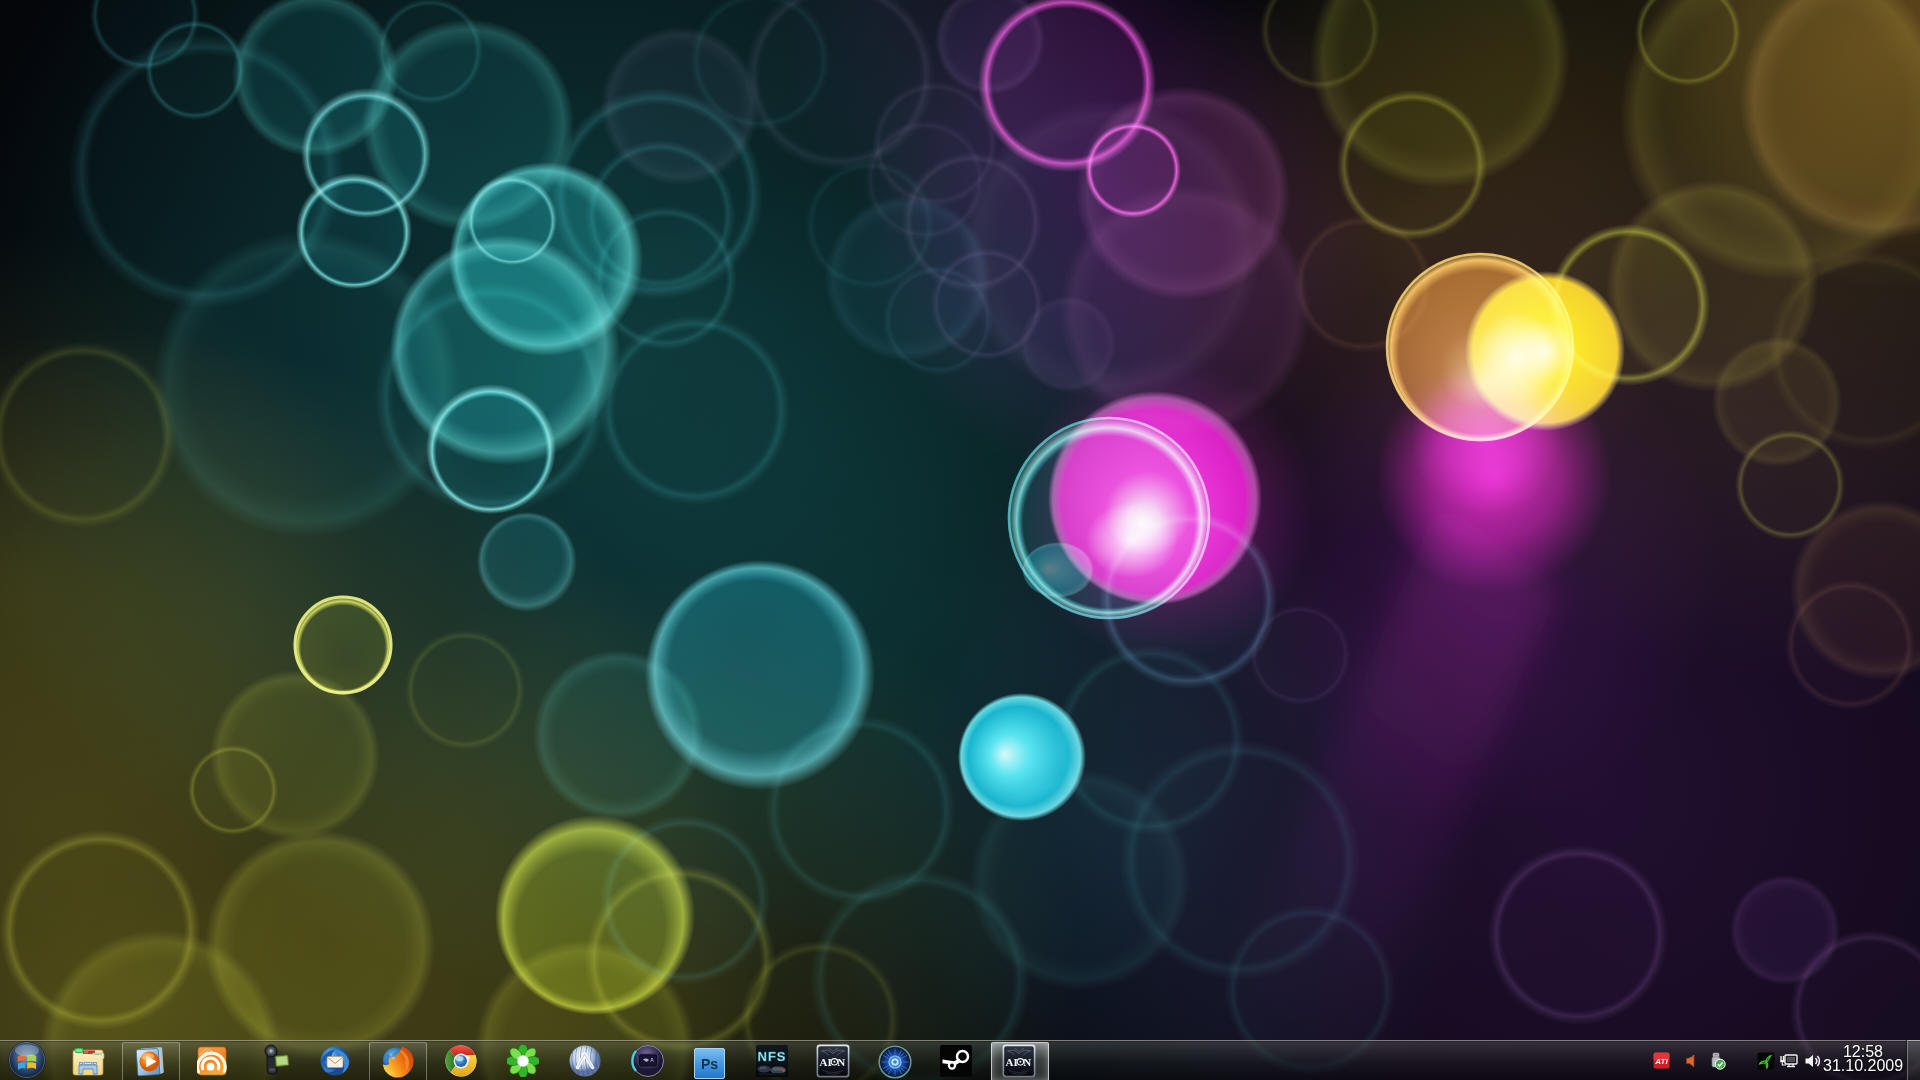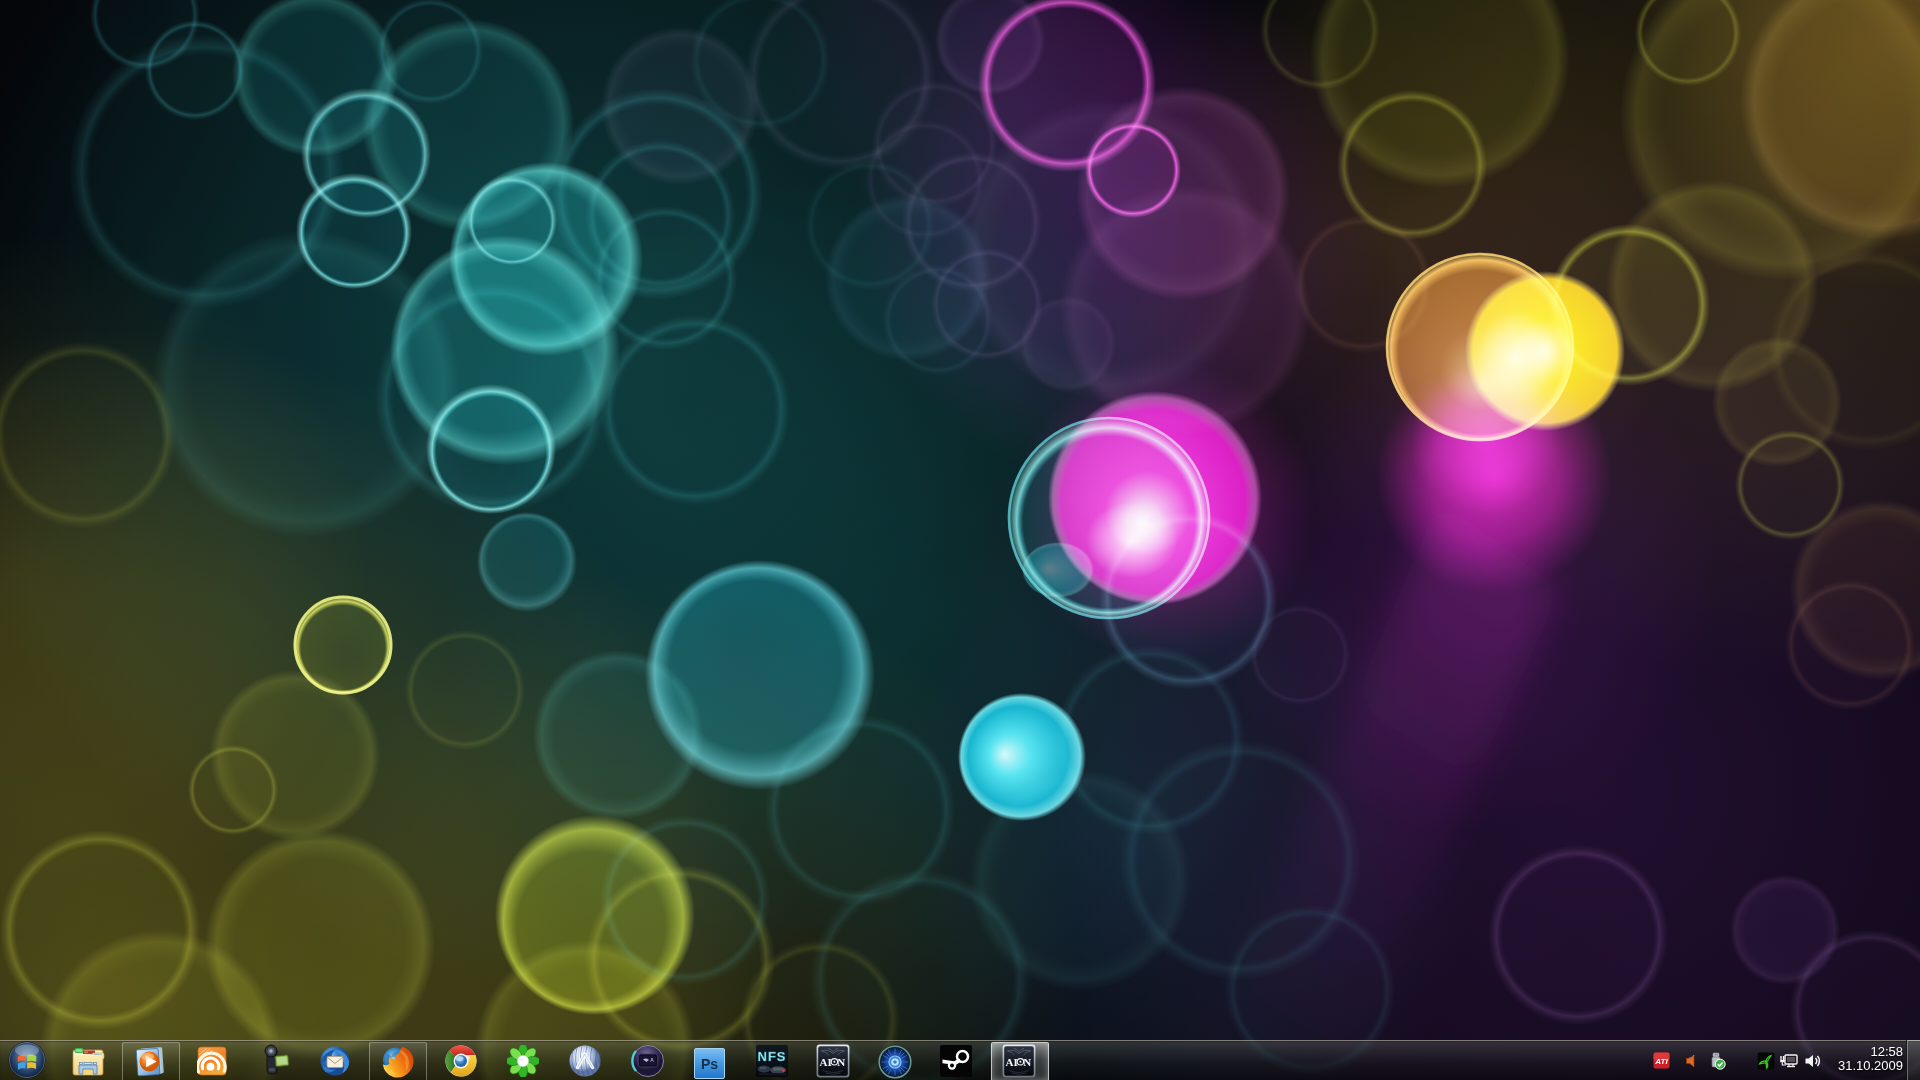--- a/index.html
+++ b/index.html
@@ -7,22 +7,22 @@
 #bar{position:absolute;left:0;top:1040px;width:1920px;height:40px;
 background:linear-gradient(180deg,rgba(125,130,118,0.32) 0%,rgba(70,75,66,0.36) 26%,rgba(26,30,26,0.40) 58%,rgba(5,6,5,0.46) 100%);
 box-shadow:inset 0 1px 0 rgba(255,246,225,0.42), inset 0 2px 1px rgba(0,0,0,0.28);}
 .tb{position:absolute;top:1042px;height:38px;width:58px;}
 .run{background:linear-gradient(180deg,rgba(255,255,255,0.10),rgba(255,255,255,0.035) 45%,rgba(0,0,0,0.10));
 border:1px solid rgba(255,255,255,0.34);border-bottom:none;border-radius:2px 2px 0 0;box-sizing:border-box;}
 .act{background:linear-gradient(180deg,rgba(255,255,255,0.40),rgba(255,255,255,0.17) 45%,rgba(130,140,135,0.28));
 border:1px solid rgba(255,255,255,0.70);border-bottom:none;border-radius:2px 2px 0 0;box-sizing:border-box;
 box-shadow:inset 0 0 7px rgba(255,255,255,0.38);}
 .ic{position:absolute;}
-#clock{position:absolute;right:17px;top:1045px;width:80px;text-align:right;color:#fff;
-font-size:13px;line-height:14px;text-shadow:0 1px 2px rgba(0,0,0,0.9);}
+#clock{position:absolute;right:17px;top:1045px;width:80px;text-align:center;color:#fff;
+font-size:16px;line-height:14px;text-shadow:0 1px 2px rgba(0,0,0,0.9);}
 #sd{position:absolute;right:0;top:1040px;width:13px;height:40px;
 background:linear-gradient(180deg,rgba(150,160,155,0.30),rgba(70,75,70,0.25));
 border-left:1px solid rgba(15,17,15,0.85);box-shadow:inset 1px 1px 0 rgba(255,255,255,0.32);}
 </style></head><body>
 <svg id="wall" width="1920" height="1080" viewBox="0 0 1920 1080">
     <defs>
       <filter id="bl8" x="-40%" y="-40%" width="180%" height="180%">
         <feGaussianBlur stdDeviation="8"></feGaussianBlur>
       </filter>
       <filter id="bl18" x="-60%" y="-60%" width="220%" height="220%">

